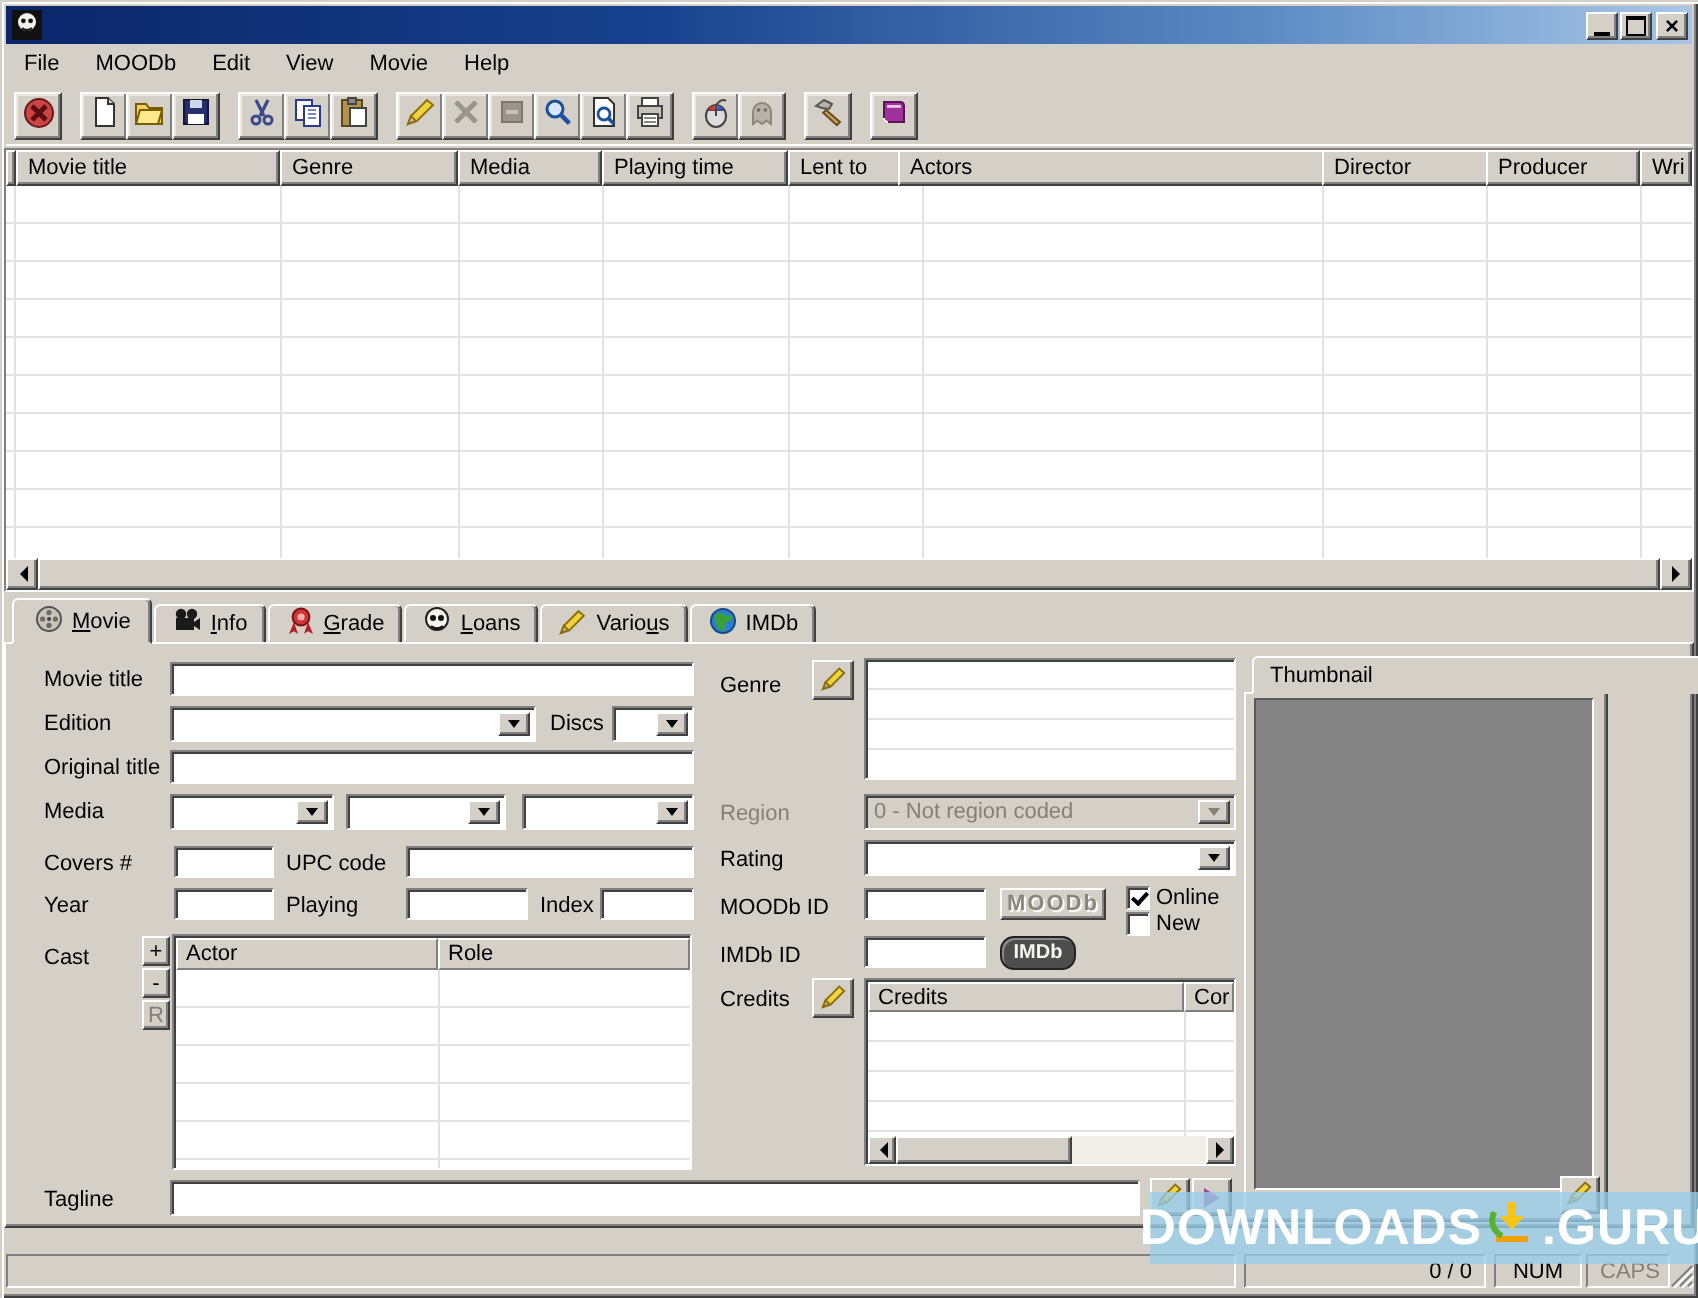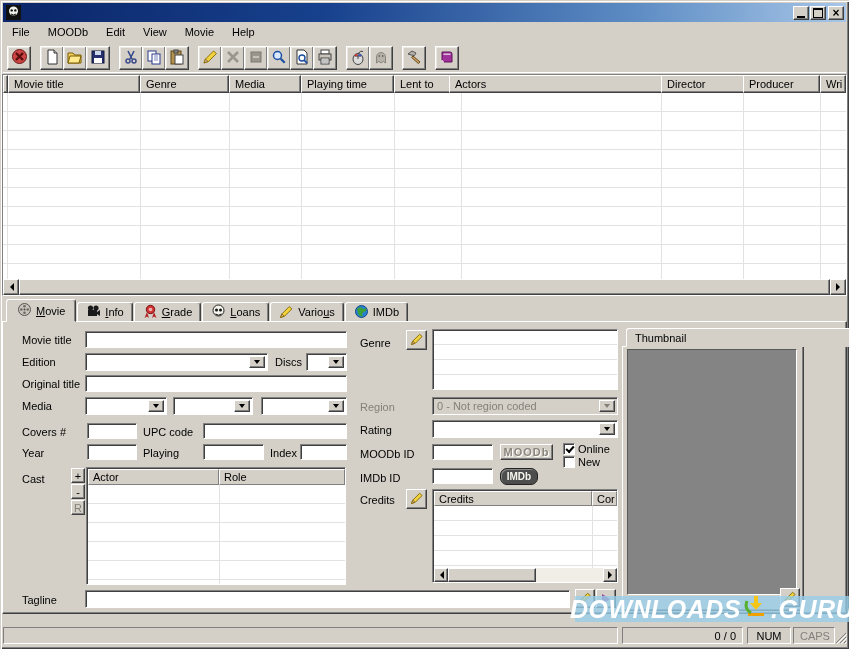--- a/index.html
+++ b/index.html
@@ -69,23 +69,23 @@
     border-left:2px solid #000;border-bottom:2px solid #000;transform:rotate(-48deg);}
   .moodb-btn{font-weight:bold;color:#8a867e;text-shadow:1px 1px 0 #fff;letter-spacing:1px;}
   .imdb-btn{background:#4d4d4d;border:1px solid #222;border-radius:7px;color:#f5f5ef;
     font-weight:bold;font-size:10px;display:flex;align-items:center;justify-content:center;
     box-shadow:inset 1px 1px 0 #8a8a8a;}
   
   .thumbbox{background:#848484;border:1px solid;border-color:#5a5a5a #fff #fff #5a5a5a;box-sizing:border-box;}
   
   .seg{top:627px;height:17px;border:1px solid;border-color:#808080 #fff #fff #808080;box-sizing:border-box;padding:2px 6px;white-space:nowrap;overflow:hidden;}
   
-  .wm{left:575px;top:596px;width:274px;height:26px;background:rgba(151,205,233,0.78);
+  .wm{left:575px;top:596px;width:274px;height:36px;background:rgba(151,205,233,0.78);
     display:flex;align-items:center;justify-content:center;color:#fff;font-weight:bold;
-    font-size:25px;letter-spacing:0.5px;z-index:9;font-style:italic;}
+    font-size:25px;letter-spacing:0.5px;z-index:9;}
   .wm svg{margin:0 2px;}
 </style>
 </head>
 <body>
 
 <div id="window">
 
   <div class="abs titlebar">
     <span style="display:inline-flex;">
       <svg width="15" height="15">

